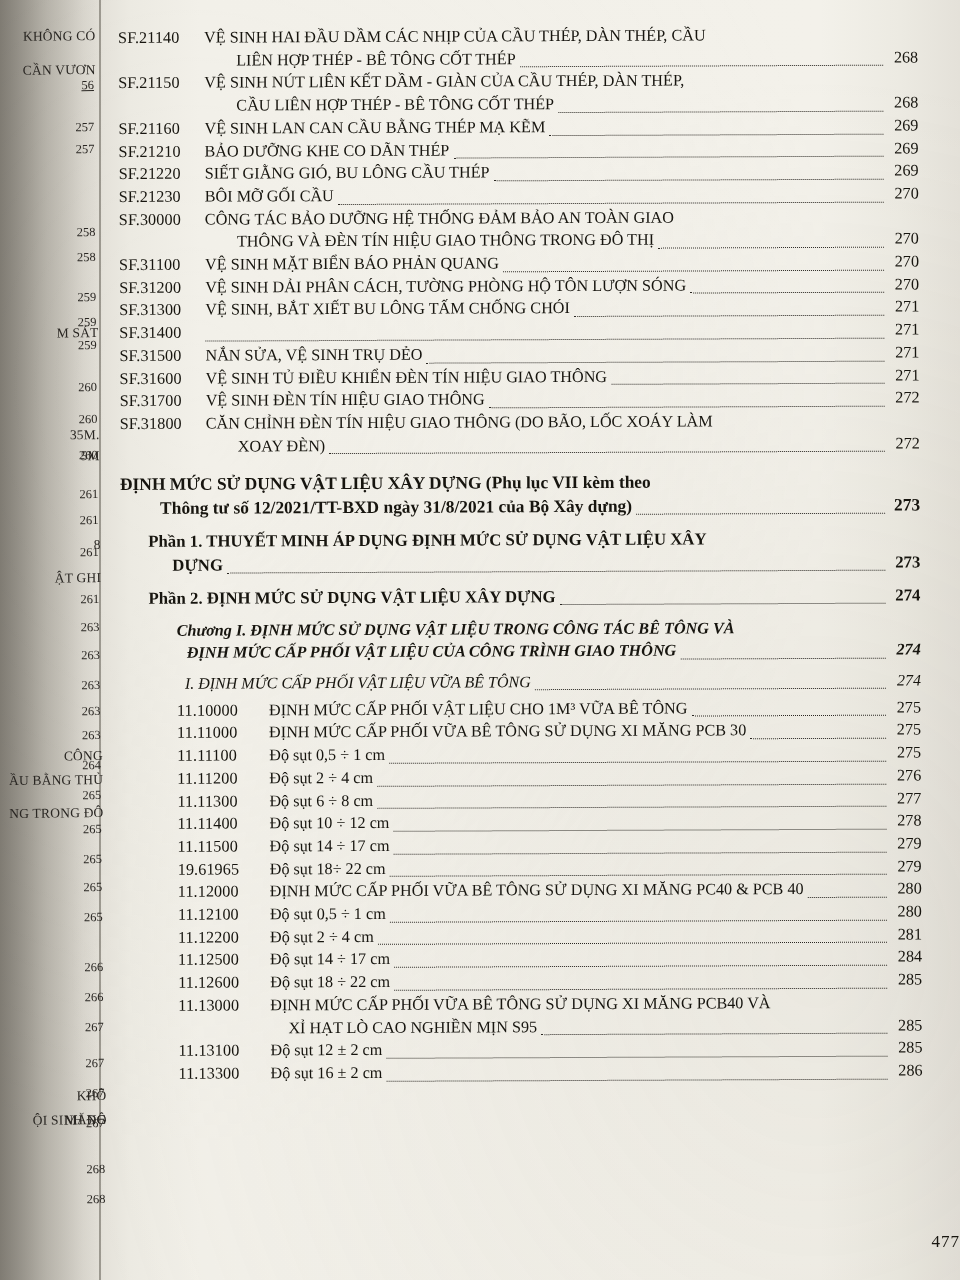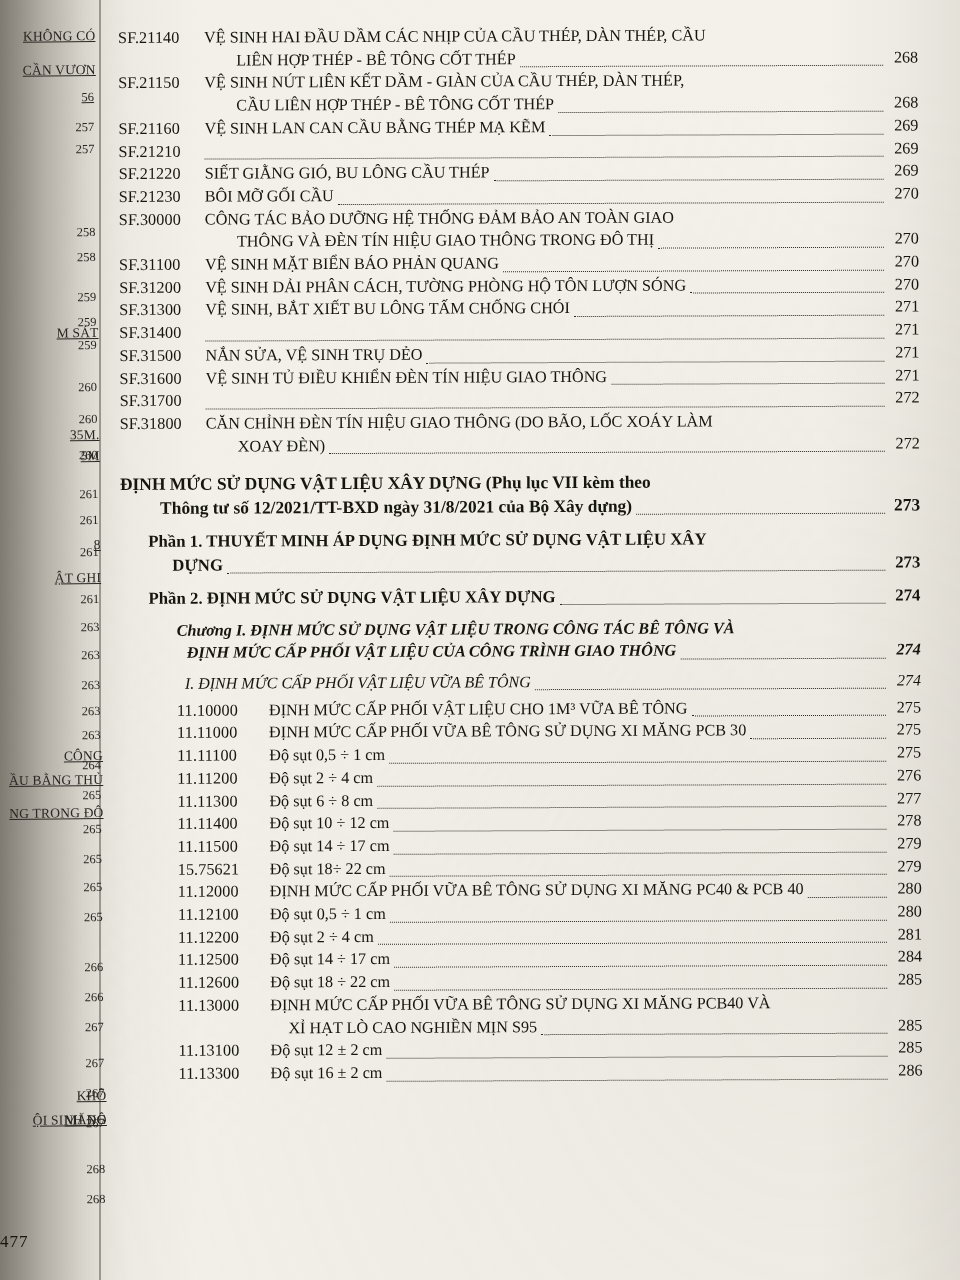--- a/index.html
+++ b/index.html
@@ -29,21 +29,20 @@
   .left-col{
     position:absolute;left:0;top:0;width:99px;height:100%;
     overflow:hidden;
     transform:rotate(-0.6deg);
     transform-origin:top right;
   }
   .left-col .lrow{
     position:absolute;right:4px;
     font-size:13.5px;color:#2a2723;white-space:nowrap;
     letter-spacing:.2px;
-    text-decoration:underline;
   }
   .left-col .lnum{
     position:absolute;right:6px;font-size:12.5px;color:#2a2723;
   }
   
   .content{
     position:absolute;left:118px;top:28px;width:800px;
     color:#17150f;
   }
   .toc-line{
@@ -89,21 +88,21 @@
   }
   .h-section{
     font-size:16px;font-style:italic;line-height:1.38;margin-top:8px;
   }
   .indent-2{padding-left:28px;}
   .indent-3{padding-left:56px;}
   .indent-4{padding-left:64px;}
   .sub-list{margin-top:6px;}
   .sub-list .toc-line .code{width:92px;}
   .folio{
-    position:absolute;left:0;right:0;top:1232px;text-align:left;
+    position:absolute;left:0;right:0;top:1232px;text-align:right;
     font-size:17px;color:#17150f;
     letter-spacing:1px;
   }
   .noise{
     position:absolute;inset:0;pointer-events:none;
     background:radial-gradient(ellipse at 20% 30%, rgba(255,255,255,.25), rgba(255,255,255,0) 60%),
                radial-gradient(ellipse at 85% 75%, rgba(190,186,176,.25), rgba(255,255,255,0) 65%);
     mix-blend-mode:multiply;opacity:.5;
   }
   .tilt{transform:rotate(-0.25deg);transform-origin:top left;}
@@ -122,21 +121,21 @@
       <div class="lrow" style="top: 427px;">35M.</div>
       <div class="lrow" style="top: 448px;">5M</div>
       <div class="lrow" style="top: 537px;">8</div>
       <div class="lrow" style="top: 570px;">ẬT GHI</div>
       <div class="lrow" style="top: 748px;">CÔNG</div>
       <div class="lrow" style="top: 772px; text-align: right;">ẦU BẰNG THỦ</div>
       <div class="lrow" style="top: 805px;">NG TRONG ĐÔ</div>
       <div class="lrow" style="top: 1112px;">MĂNG</div>
       <div class="lrow" style="top: 1088px;">KHÔ</div>
       <div class="lrow" style="top: 1112px;">ỘI SINH ĐÔ</div>
-      <div class="lnum" style="top: 90px; text-decoration: underline;">56</div>
+      <div class="lnum" style="top: 78px; text-decoration: underline;">56</div>
       <div class="lnum" style="top: 120px;">257</div>
       <div class="lnum" style="top: 142px;">257</div>
       <div class="lnum" style="top: 225px;">258</div>
       <div class="lnum" style="top: 250px;">258</div>
       <div class="lnum" style="top: 290px;">259</div>
       <div class="lnum" style="top: 315px;">259</div>
       <div class="lnum" style="top: 338px;">259</div>
       <div class="lnum" style="top: 380px;">260</div>
       <div class="lnum" style="top: 412px;">260</div>
       <div class="lnum" style="top: 448px;">260</div>
@@ -187,20 +186,21 @@
           <span class="pg">268</span>
         </div>
         <div class="toc-line">
           <span class="code">SF.21160</span>
           <span class="title">VỆ SINH LAN CAN CẦU BẰNG THÉP MẠ KẼM</span>
           <span class="dots"></span>
           <span class="pg">269</span>
         </div>
         <div class="toc-line">
           <span class="code">SF.21210</span>
+          <span class="title">BẢO DƯỠNG KHE CO DÃN THÉP</span>
           <span class="dots"></span>
           <span class="pg">269</span>
         </div>
         <div class="toc-line">
           <span class="code">SF.21220</span>
           <span class="title">SIẾT GIẰNG GIÓ, BU LÔNG CẦU THÉP</span>
           <span class="dots"></span>
           <span class="pg">269</span>
         </div>
         <div class="toc-line">
@@ -248,20 +248,21 @@
           <span class="pg">271</span>
         </div>
         <div class="toc-line">
           <span class="code">SF.31600</span>
           <span class="title">VỆ SINH TỦ ĐIỀU KHIỂN ĐÈN TÍN HIỆU GIAO THÔNG</span>
           <span class="dots"></span>
           <span class="pg">271</span>
         </div>
         <div class="toc-line">
           <span class="code">SF.31700</span>
+          <span class="title">VỆ SINH ĐÈN TÍN HIỆU GIAO THÔNG</span>
           <span class="dots"></span>
           <span class="pg">272</span>
         </div>
         <div class="toc-line">
           <span class="code">SF.31800</span>
           <span class="title">CĂN CHỈNH ĐÈN TÍN HIỆU GIAO THÔNG (DO BÃO, LỐC XOÁY LÀM</span>
         </div>
         <div class="cont" style="padding-left: 118px;">
           <span class="title">XOAY ĐÈN)</span>
           <span class="dots"></span>
@@ -355,21 +356,21 @@
           <span class="dots"></span>
           <span class="pg">278</span>
         </div>
         <div class="toc-line">
           <span class="code">11.11500</span>
           <span class="title">Độ sụt 14 ÷ 17 cm</span>
           <span class="dots"></span>
           <span class="pg">279</span>
         </div>
         <div class="toc-line">
-          <span class="code">15.75621</span>
+          <span class="code">19.61965</span>
           <span class="title">Độ sụt 18÷ 22 cm</span>
           <span class="dots"></span>
           <span class="pg">279</span>
         </div>
         <div class="toc-line">
           <span class="code">11.12000</span>
           <span class="title">ĐỊNH MỨC CẤP PHỐI VỮA BÊ TÔNG SỬ DỤNG XI MĂNG PC40 &amp; PCB 40</span>
           <span class="dots"></span>
           <span class="pg">280</span>
         </div>

